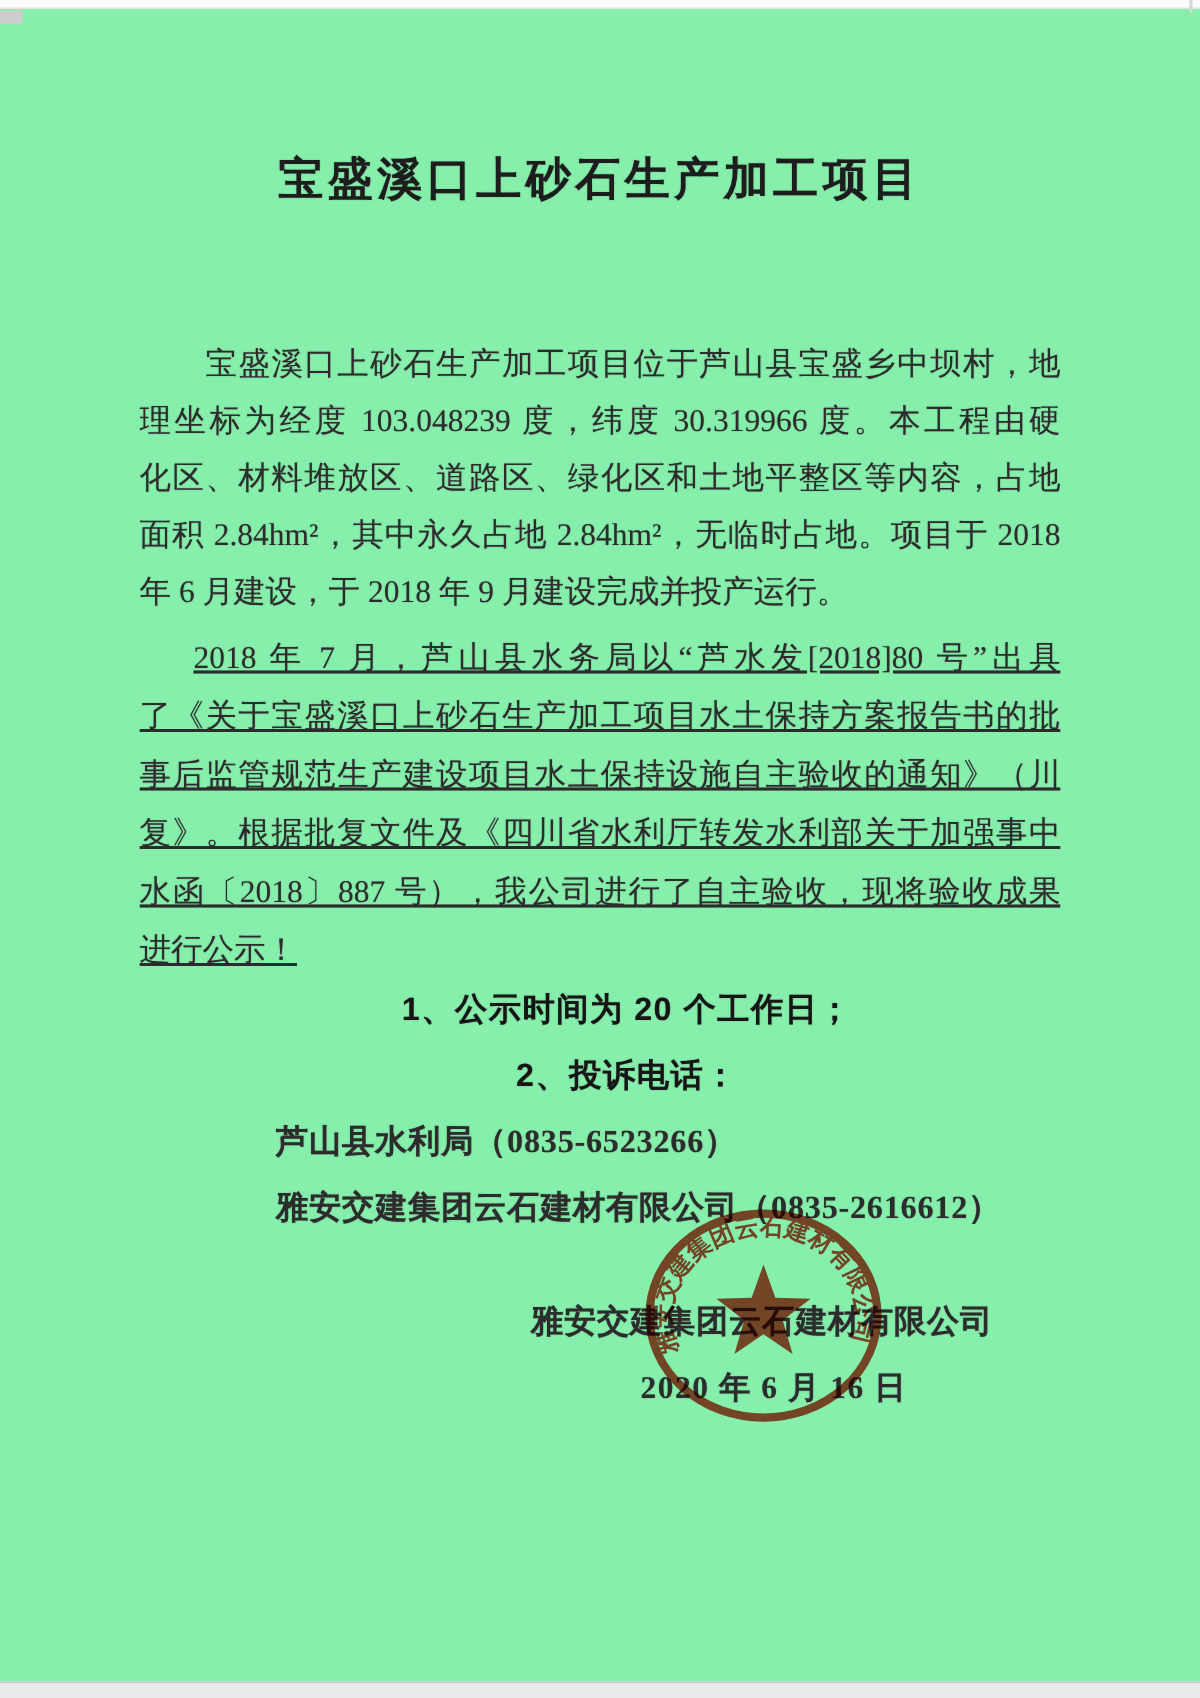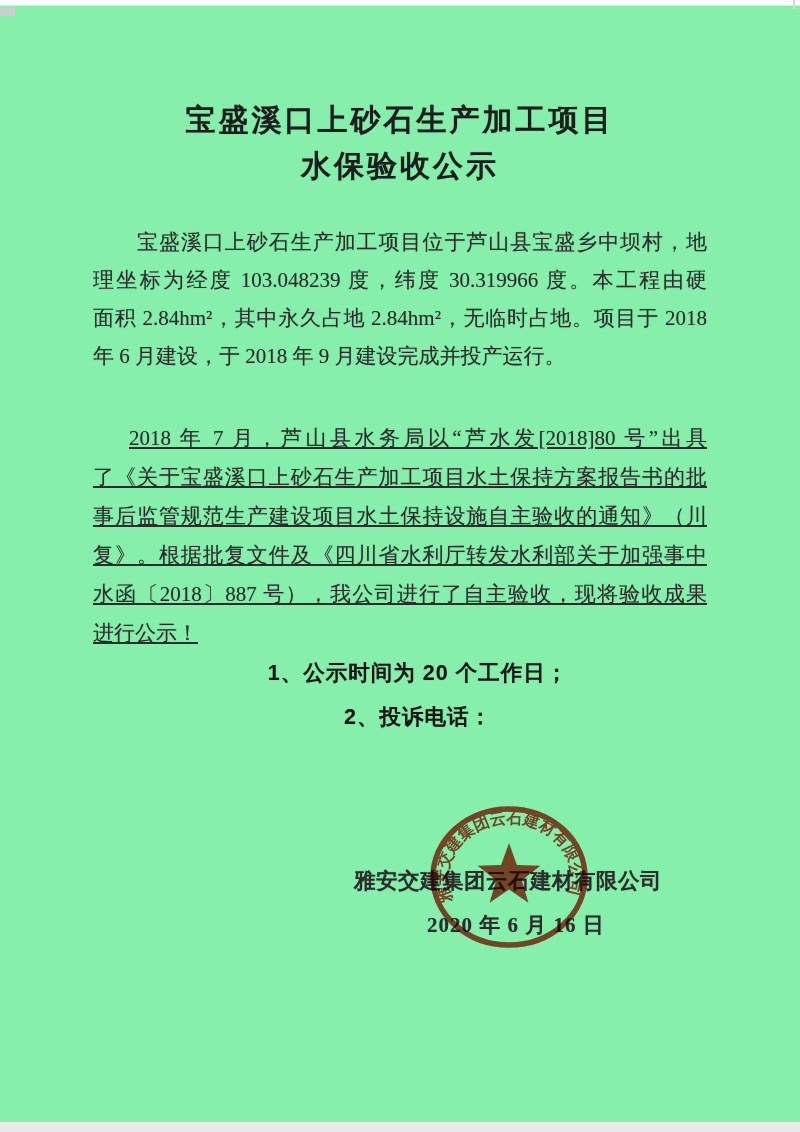--- a/index.html
+++ b/index.html
@@ -109,44 +109,48 @@
 
 <div class="page">
 
   <div class="top-band"></div>
   <div class="corner-artifact"></div>
   <div class="right-edge-artifact"></div>
   <div class="bottom-band"></div>
 
   <div class="title-block doc-text">
     <div>宝盛溪口上砂石生产加工项目</div>
-    <div>水保验收公示</div>
   </div>
 
   <div class="para para1 doc-text">
     <div class="pline first-p1">宝盛溪口上砂石生产加工项目位于芦山县宝盛乡中坝村，地</div>
     <div class="pline">理坐标为经度 103.048239 度，纬度 30.319966 度。本工程由硬</div>
+    <div class="pline">化区、材料堆放区、道路区、绿化区和土地平整区等内容，占地</div>
     <div class="pline">面积 2.84hm²，其中永久占地 2.84hm²，无临时占地。项目于 2018</div>
     <div class="pline lastline">年 6 月建设，于 2018 年 9 月建设完成并投产运行。</div>
   </div>
 
   <div class="para para2 doc-text">
     <div class="pline first-p2">2018 年 7 月，芦山县水务局以“芦水发[2018]80 号”出具</div>
     <div class="pline">了《关于宝盛溪口上砂石生产加工项目水土保持方案报告书的批</div>
     <div class="pline">事后监管规范生产建设项目水土保持设施自主验收的通知》（川</div>
     <div class="pline">复》。根据批复文件及《四川省水利厅转发水利部关于加强事中</div>
     <div class="pline">水函〔2018〕887 号），我公司进行了自主验收，现将验收成果</div>
     <div class="pline lastline">进行公示！</div>
   </div>
 
   <div class="list-block doc-text">
     <div class="list-item">1、公示时间为 20 个工作日；</div>
     <div class="list-item">2、投诉电话：</div>
   </div>
 
+  <div class="contact-block doc-text">
+    <div class="contact-line">芦山县水利局（0835-6523266）</div>
+    <div class="contact-line">雅安交建集团云石建材有限公司（0835-2616612）</div>
+  </div>
 
   <div class="signature-line doc-text">雅安交建集团云石建材有限公司</div>
   <div class="date-line doc-text">2020 年 6 月 16 日</div>
 
   <div class="seal">
     <svg width="180" height="160" viewBox="-90 -80 180 160" xmlns="http://www.w3.org/2000/svg">
       <g>
         <ellipse cx="0" cy="-1" rx="76" ry="68" fill="none" stroke="#d63a26" stroke-width="5.5"></ellipse>
         <g transform="rotate(-5)">
           <path id="sealArc" d="M -58.3,17.5 A 62 54 0 1 1 58.3,17.5" fill="none"></path>

